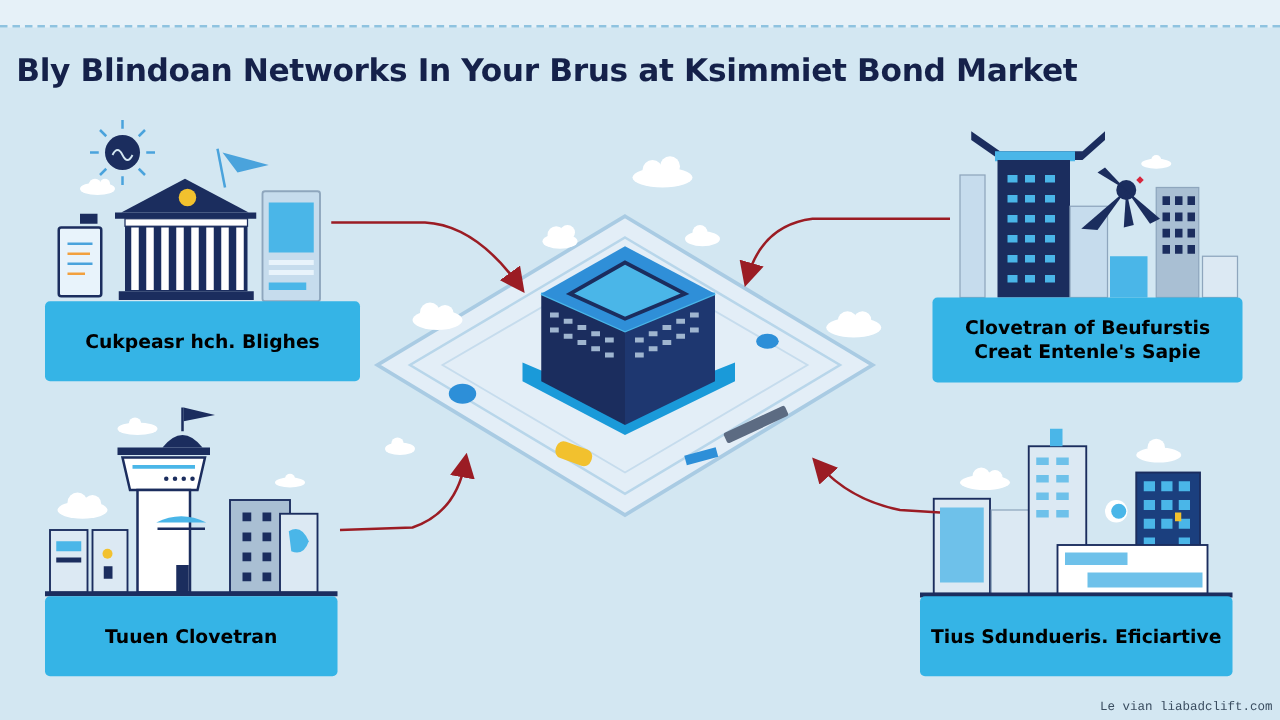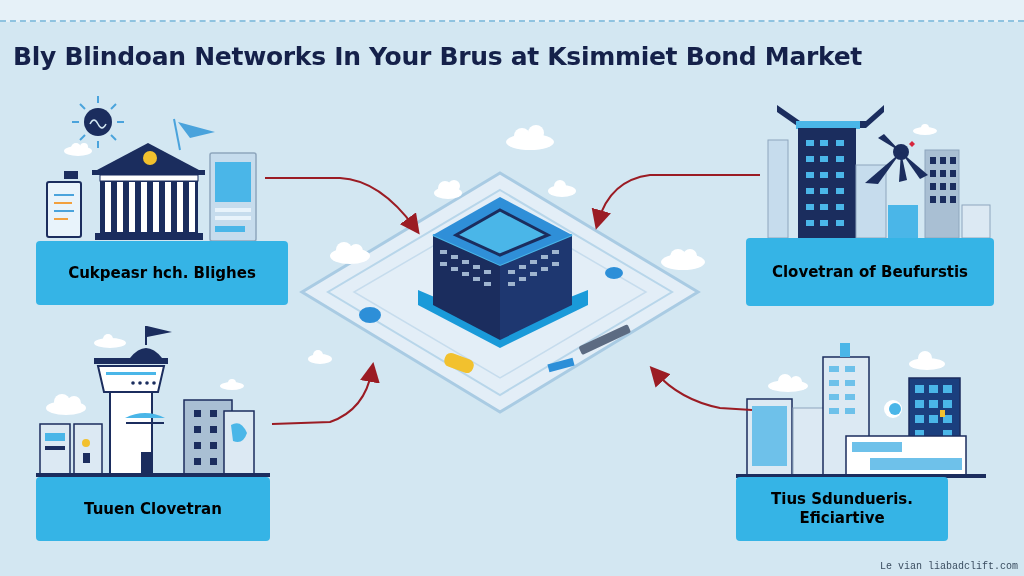--- a/index.html
+++ b/index.html
@@ -31,21 +31,21 @@
     font-family: "DejaVu Sans", sans-serif;
     font-weight: bold;
     display: flex; align-items: center; justify-content: center;
     text-align: center;
     line-height: 1.25;
   }
   .label-box span { display: block; }
   #box-tl { left: 36px; top: 241px; width: 252px; height: 64px; font-size: 15px; }
   #box-tr { left: 746px; top: 238px; width: 248px; height: 68px; font-size: 15px; }
   #box-bl { left: 36px; top: 477px; width: 234px; height: 64px; font-size: 15px; }
-  #box-br { left: 736px; top: 477px; width: 212px; height: 64px; font-size: 15px; }
+  #box-br { left: 736px; top: 477px; width: 250px; height: 64px; font-size: 15px; }
   .watermark {
     position: absolute; right: 6px; bottom: 4px;
     font-family: Liberation Mono, monospace;
     font-size: 10px; color: #3a4d60; margin-left: 20px;
   }
   svg.art { position: absolute; left: 0; top: 0; }
 </style>
 </head>
 <body>
 
@@ -357,20 +357,21 @@
   <path d="M752,410 L720,408 Q680,400 655,372" fill="none" stroke="#9b1c24" stroke-width="2" marker-end="url(#arrowhead)"></path>
 </svg>
 
 <div class="label-box" id="box-tl">
   <span>Cukpeasr hch. Blighes</span>
 </div>
 
 <div class="label-box" id="box-tr">
   <div>
     <span>Clovetran of Beufurstis</span>
+    <span>Creat  Entenle's Sapie</span>
   </div>
 </div>
 
 <div class="label-box" id="box-bl">
   <span>Tuuen Clovetran</span>
 </div>
 
 <div class="label-box" id="box-br">
   <span>Tius Sdundueris. Eficiartive</span>
 </div>

